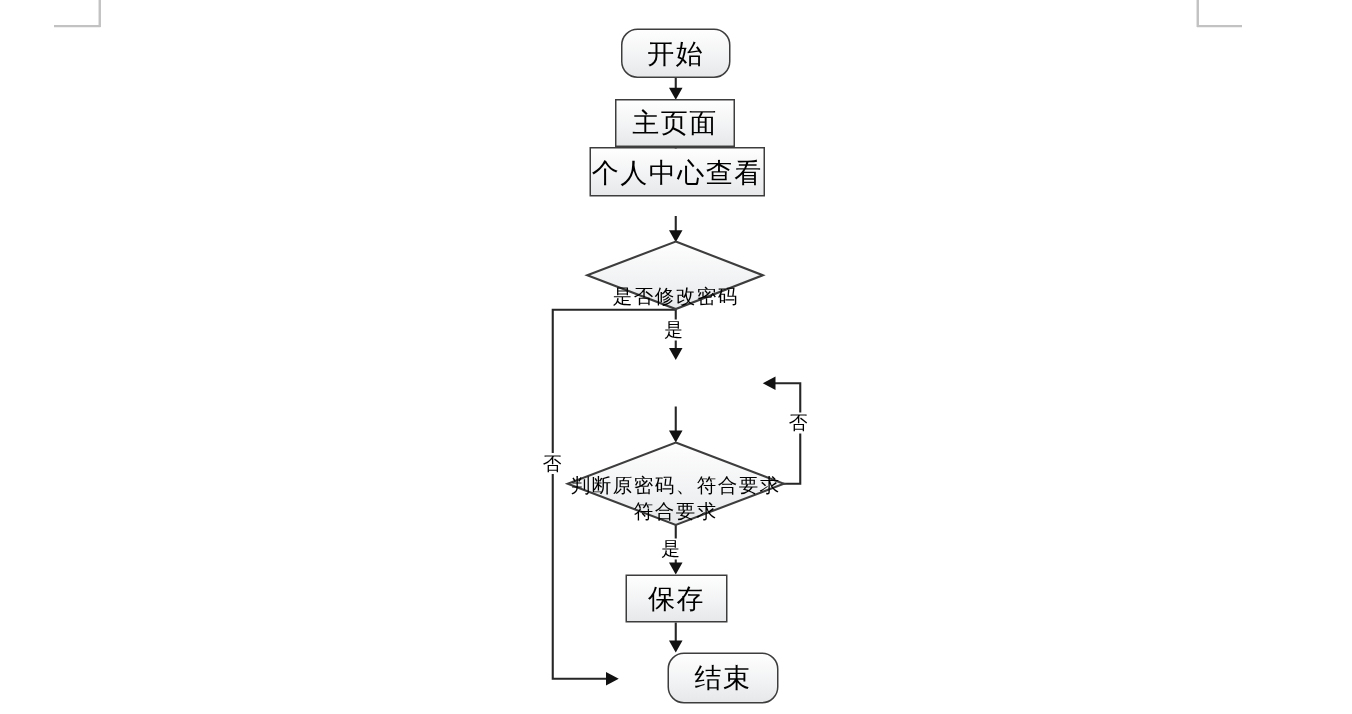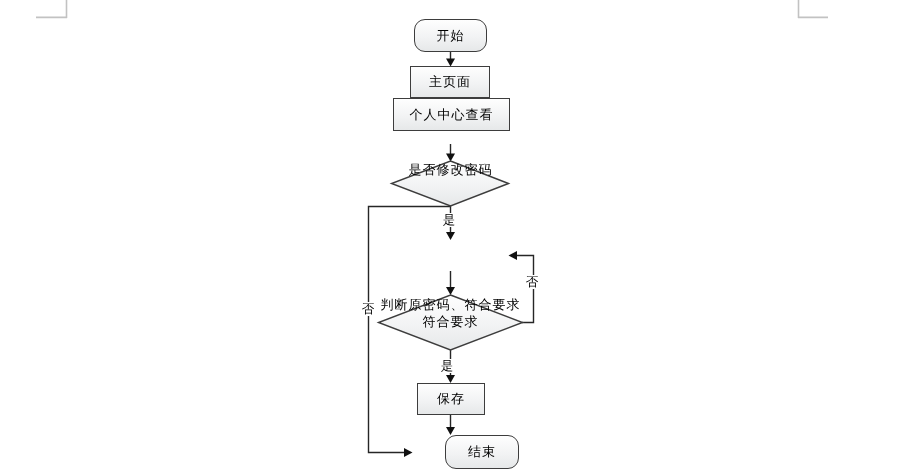--- a/index.html
+++ b/index.html
@@ -21,31 +21,31 @@
     width: 901px; height: 476px;
   }
   .node {
     position: absolute;
     box-sizing: border-box;
     border: 1.4px solid #3d3d3d;
     background: linear-gradient(180deg, #fefefe 0%, #f2f3f4 55%, #e6e8e9 100%);
     display: flex;
     align-items: center;
     justify-content: center;
-    font-size: 13px;
+    font-size: 18px;
     color: #000000;
     letter-spacing: 1px;
   }
   .terminator { border-radius: 11px; }
   .diamond-label {
     position: absolute;
     display: flex;
     flex-direction: column;
     align-items: center;
-    justify-content: flex-start;
+    justify-content: flex-end;
     font-size: 13px;
     color: #000000;
     line-height: 17px;
     text-align: center;
     letter-spacing: 1px;
     pointer-events: none;
     white-space: nowrap;
   }
   .edge-label {
     position: absolute;

